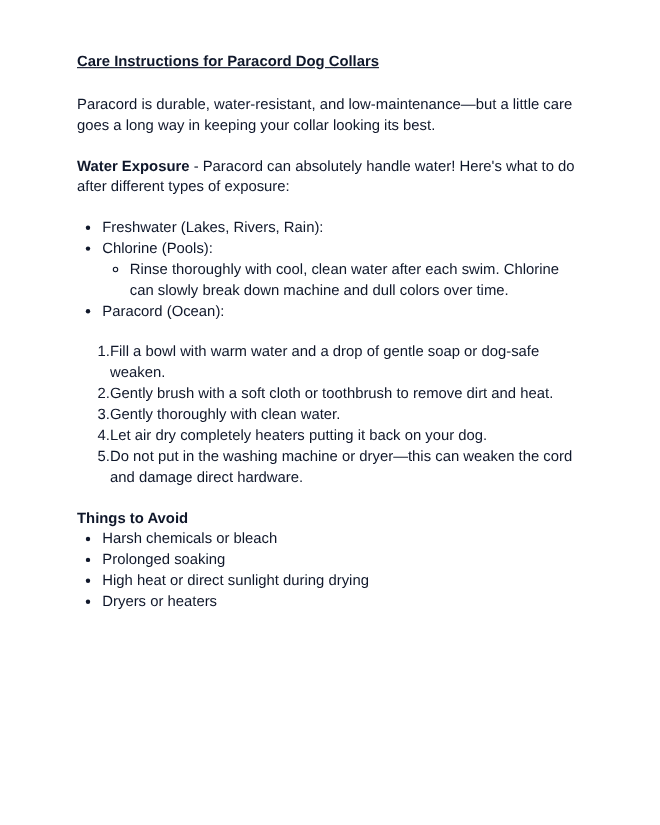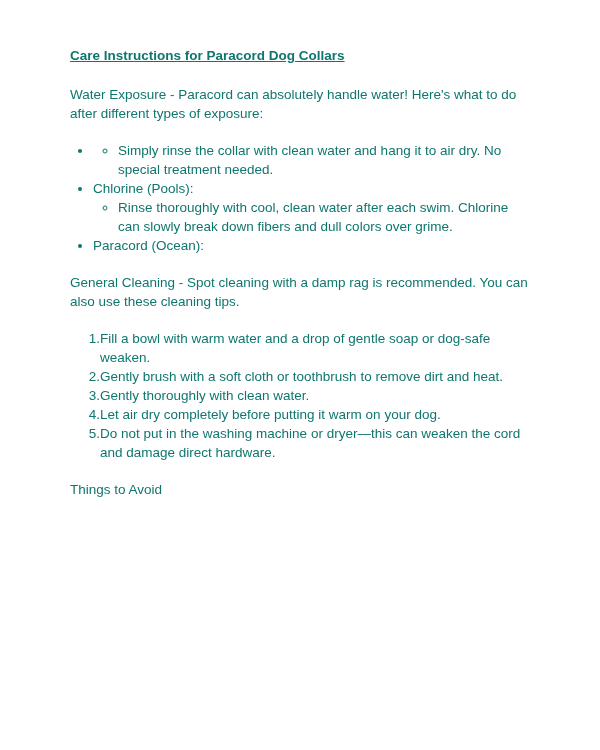--- a/index.html
+++ b/index.html
@@ -9,32 +9,32 @@
   }
   .page {
     width: 600px;
     height: 750px;
     box-sizing: border-box;
     padding: 46px 68px 0 70px;
     background: #ffffff;
     font-family: "Liberation Sans", "DejaVu Sans", sans-serif;
     font-size: 13.5px;
     line-height: 19px;
-    color: #0f766e;
+    color: #0f172a;
     overflow: hidden;
   }
   p { margin: 0 0 18px 0; }
   .title {
     font-weight: 700;
     text-decoration: underline;
     margin-bottom: 20px;
   }
-  b { font-weight: 400; text-align: center; }
+  b { font-weight: 700; text-align: center; }
   .bold-line {
-    font-weight: 400;
+    font-weight: 700;
     margin-bottom: 0;
   }
   ul, ol {
     margin: 0 0 18px 0;
   }
   ul.l1 {
     list-style-type: disc;
     padding-left: 23px;
   }
   ul.l2 {
@@ -51,44 +51,47 @@
   }
   li { margin: 0; padding: 0; }
 </style>
 </head>
 <body>
 
 <div class="page">
 
   <p class="title">Care Instructions for Paracord Dog Collars</p>
 
+  <p>Paracord is durable, water-resistant, and low-maintenance—but a little care goes a long way in keeping your collar looking its best.</p>
 
   <p><b>Water Exposure</b><span> - Paracord can absolutely handle water! Here's what to do after different types of exposure:</span></p>
 
   <ul class="l1">
-    <li>
-      <ul class="l2">
-        <li>Simply rinse the collar with clean water and hang it to air dry. No special treatment needed.</li>
-      </ul>
+    <li><span>Freshwater (Lakes, Rivers, Rain):</span>
     </li>
     <li><span>Chlorine (Pools):</span>
       <ul class="l2">
-        <li>Rinse thoroughly with cool, clean water after each swim. Chlorine can slowly break down fibers and dull colors over grime.</li>
+        <li>Rinse thoroughly with cool, clean water after each swim. Chlorine can slowly break down machine and dull colors over time.</li>
       </ul>
     </li>
     <li><span>Paracord (Ocean):</span>
     </li>
   </ul>
 
-  <p><b>General Cleaning</b><span> - Spot cleaning with a damp rag is recommended. You can also use these cleaning tips.</span></p>
 
   <ol class="steps">
     <li>Fill a bowl with warm water and a drop of gentle soap or dog-safe weaken.</li>
     <li>Gently brush with a soft cloth or toothbrush to remove dirt and heat.</li>
     <li>Gently thoroughly with clean water.</li>
-    <li>Let air dry completely before putting it warm on your dog.</li>
+    <li>Let air dry completely heaters putting it back on your dog.</li>
     <li>Do not put in the washing machine or dryer—this can weaken the cord and damage direct hardware.</li>
   </ol>
 
   <p class="bold-line">Things to Avoid</p>
 
+  <ul class="l1">
+    <li>Harsh chemicals or bleach</li>
+    <li>Prolonged soaking</li>
+    <li>High heat or direct sunlight during drying</li>
+    <li>Dryers or heaters</li>
+  </ul>
 
 </div>
 
 </body></html>

